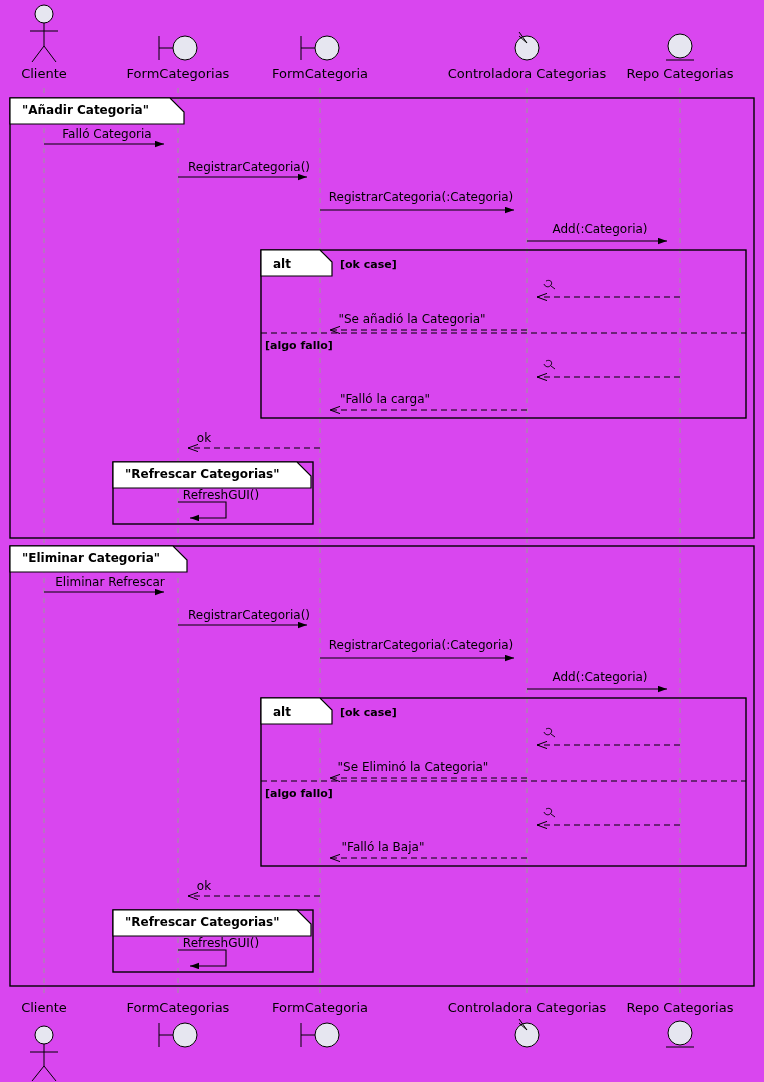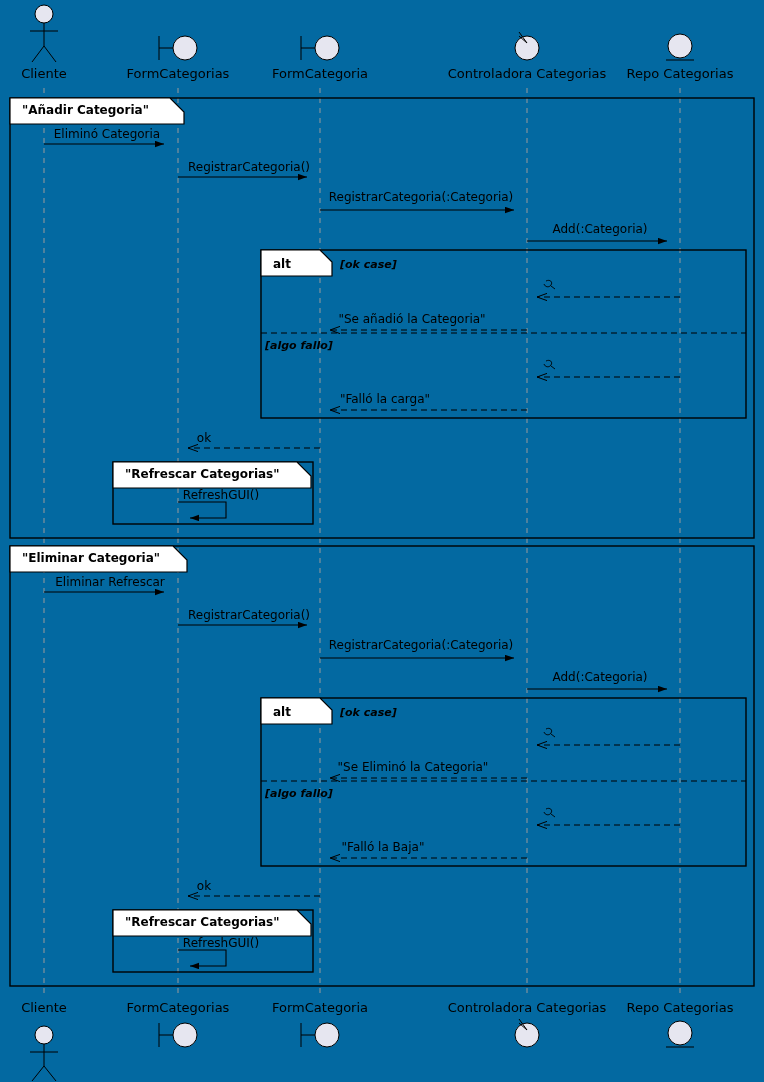--- a/index.html
+++ b/index.html
@@ -9,21 +9,21 @@
   }
   body {
     font-family: "DejaVu Sans", sans-serif;
     color: #000000;
   }
   #diagram {
     position: relative;
     width: 764px;
     height: 1082px;
     overflow: hidden;
-    background: #0369a1;
+    background: #d946ef;
   }
   #svg-layer {
     position: absolute;
     left: 0;
     top: 0;
     width: 764px;
     height: 1082px;
   }
   .lbl {
     position: absolute;
@@ -34,21 +34,20 @@
   }
   .lbl.center {
     transform: translateX(-50%);
     text-align: center;
   }
   .lbl.bold {
     font-weight: bold;
   }
   .lbl.small {
     font-size: 11px;
-    font-style: italic;
   }
   .lbl.head {
     font-size: 13px;
   }
   .frame-tag {
     position: absolute;
     font-size: 12px;
     font-weight: bold;
   }
 </style>
@@ -217,21 +216,21 @@
   <div class="frame-tag" style="left:125px; top:467px;">"Refrescar Categorias"</div>
   <div class="frame-tag" style="left:22px;  top:551px;">"Eliminar Categoria"</div>
   <div class="frame-tag" style="left:273px; top:705px;">alt</div>
   <div class="frame-tag" style="left:125px; top:915px;">"Refrescar Categorias"</div>
 
   <div class="lbl small bold" style="left:340px; top:258px;">[ok case]</div>
   <div class="lbl small bold" style="left:265px; top:339px;">[algo fallo]</div>
   <div class="lbl small bold" style="left:340px; top:706px;">[ok case]</div>
   <div class="lbl small bold" style="left:265px; top:787px;">[algo fallo]</div>
 
-  <div class="lbl center" style="left:107px; top:127px;">Eliminó Categoria</div>
+  <div class="lbl center" style="left:107px; top:127px;">Falló Categoria</div>
   <div class="lbl center" style="left:249px; top:160px;">RegistrarCategoria()</div>
   <div class="lbl center" style="left:421px; top:190px;">RegistrarCategoria(:Categoria)</div>
   <div class="lbl center" style="left:600px; top:222px;">Add(:Categoria)</div>
   <div class="lbl center" style="left:412px; top:312px;">"Se añadió la Categoria"</div>
   <div class="lbl center" style="left:385px; top:392px;">"Falló la carga"</div>
   <div class="lbl center" style="left:204px; top:431px;">ok</div>
   <div class="lbl center" style="left:221px; top:488px;">RefreshGUI()</div>
 
   <div class="lbl center" style="left:110px; top:575px;">Eliminar Refrescar</div>
   <div class="lbl center" style="left:249px; top:608px;">RegistrarCategoria()</div>

